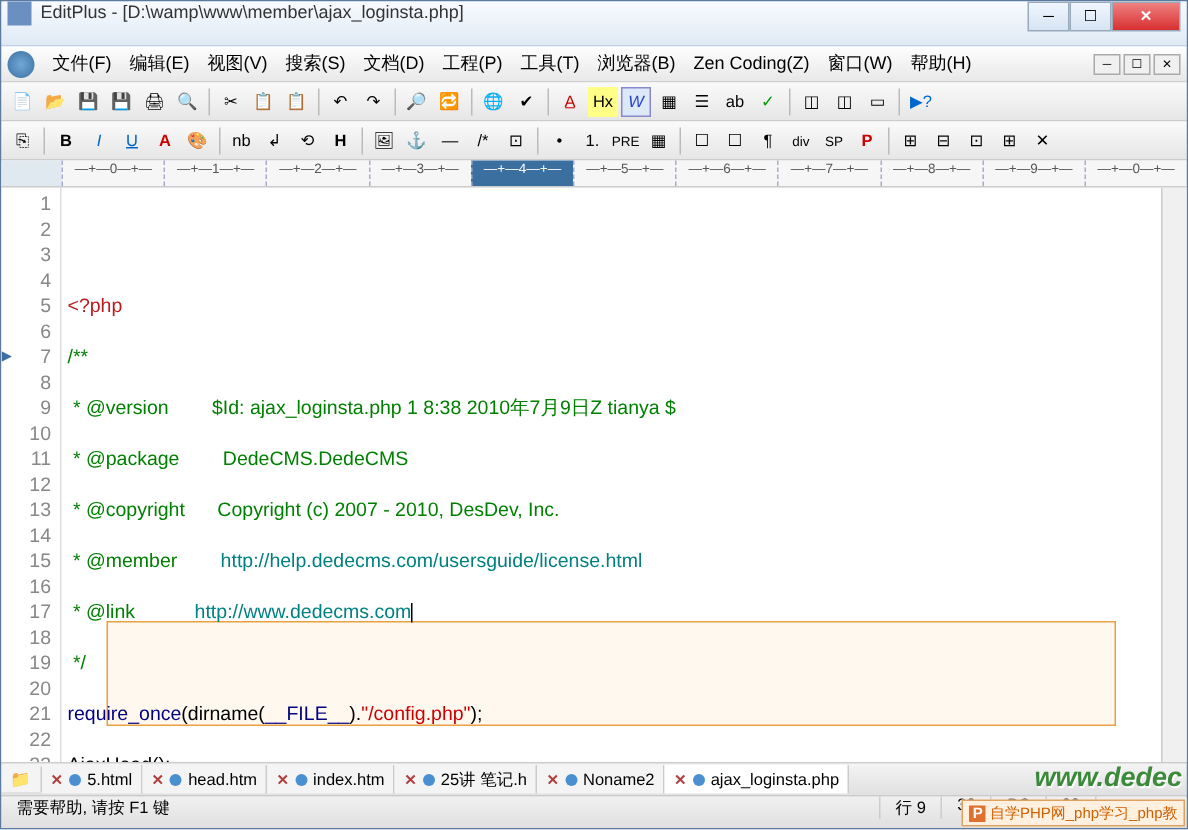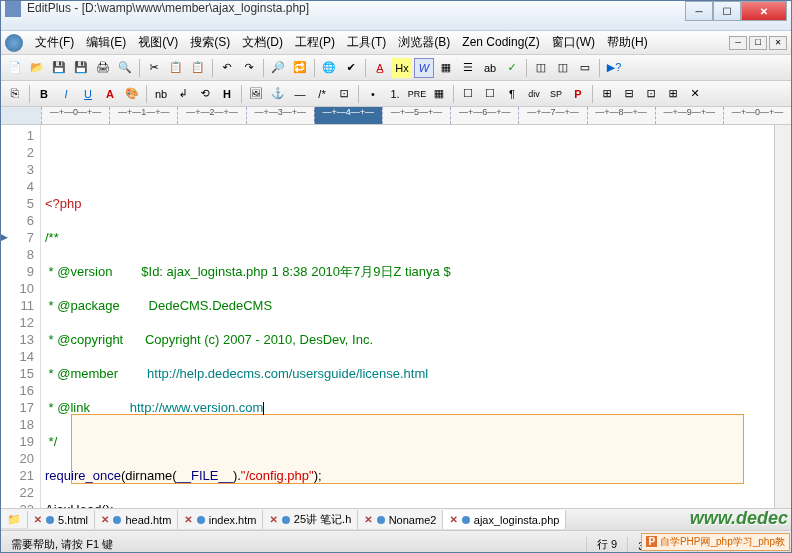--- a/index.html
+++ b/index.html
@@ -48,21 +48,21 @@
 .code-lines { position: relative; z-index: 1; }
 
 .scrollbar-v { width: 17px; background: #f0f0f0; border-left: 1px solid #ccc; }
 
 .tabs-bottom { height: 22px; background: linear-gradient(#f4f4f4,#e0e0e0); display: flex; align-items: center; font-size: 11px; border-top: 1px solid #ccc; overflow: hidden; }
 .file-tab { display: flex; align-items: center; padding: 2px 6px; gap: 4px; border-right: 1px solid #ccc; cursor: pointer; background: #f4f4f4; }
 .file-tab .x { color: #b04040; font-weight: bold; font-size: 10px; }
 .file-tab .dot { width: 8px; height: 8px; border-radius: 50%; background: #4a90d0; }
 .file-tab.active { background: #fff; }
 
-.statusbar { height: 22px; background: linear-gradient(#f0f0f0,#e0e0e0); display: flex; align-items: flex-end; font-size: 11px; border-top: 1px solid #ccc; }
+.statusbar { height: 22px; background: linear-gradient(#f0f0f0,#e0e0e0); display: flex; align-items: flex-start; font-size: 11px; border-top: 1px solid #ccc; }
 .status-cell { padding: 0 10px; border-right: 1px solid #ccc; }
 .status-cell.main { flex: 1; }
 
 .watermark { position: absolute; right: 4px; bottom: 24px; font-size: 18px; font-family: Arial; color: #3a8a3a; font-style: italic; font-weight: bold; text-shadow: 1px 1px 0 #fff; pointer-events: none; margin-left: 11px; }
 .watermark2 { position: absolute; right: 2px; bottom: 2px; font-size: 10px; color: #d06000; background: #fff0e0; padding: 1px 4px; border: 1px solid #e0a060; pointer-events: none; }
 .caret { display:inline-block; width:1px; height:13px; background:#000; vertical-align: middle; }
 </style>
 </head>
 <body>
 
@@ -210,21 +210,21 @@
     </div>
     <div class="code">
       <div class="highlight-box"></div>
       <div class="code-lines">
 <div><span class="c-key">&lt;?php</span></div>
 <div><span class="c-com">/**</span></div>
 <div><span class="c-com"> * @version</span>        <span class="c-com">$Id: ajax_loginsta.php 1 8:38 2010年7月9日Z tianya $</span></div>
 <div><span class="c-com"> * @package</span>        <span class="c-com">DedeCMS.DedeCMS</span></div>
 <div><span class="c-com"> * @copyright</span>      <span class="c-com">Copyright (c) 2007 - 2010, DesDev, Inc.</span></div>
 <div><span class="c-com"> * @member</span>        <span class="c-link">http://help.dedecms.com/usersguide/license.html</span></div>
-<div><span class="c-com"> * @link</span>           <span class="c-link">http://www.version.com</span><span class="caret"></span></div>
+<div><span class="c-com"> * @link</span>           <span class="c-link">http://www.dedecms.com</span><span class="caret"></span></div>
 <div><span class="c-com"> */</span></div>
 <div><span class="c-nav">require_once</span><span>(dirname(</span><span class="c-nav">__FILE__</span><span>).</span><span class="c-str">"/config.php"</span><span>);</span></div>
 <div><span>AjaxHead();</span></div>
 
 
 
 
 
 
 

